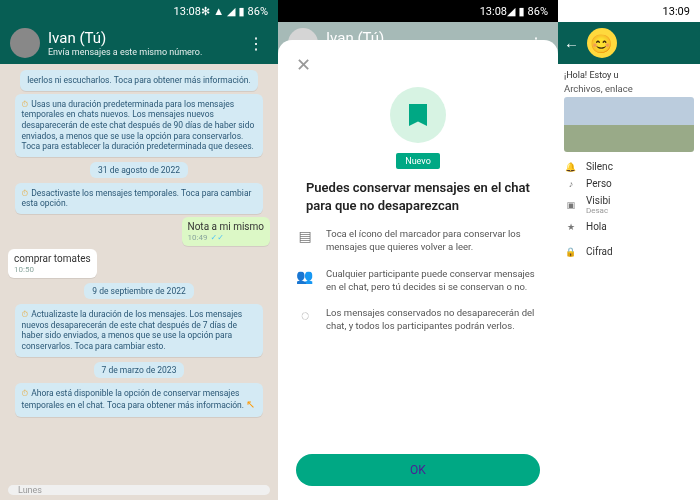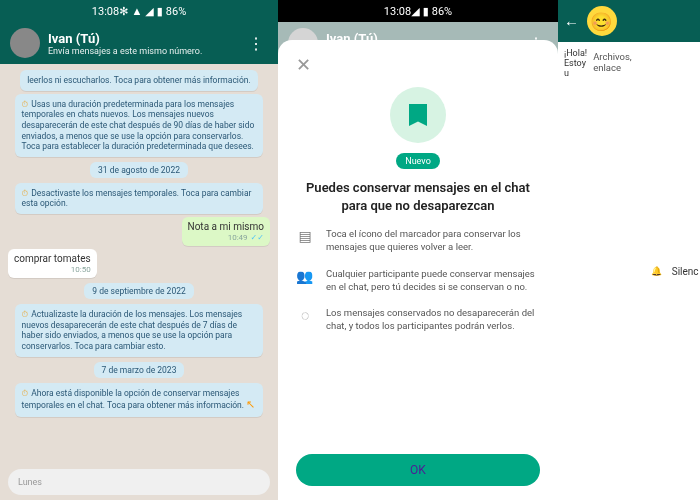--- a/index.html
+++ b/index.html
@@ -1,60 +1,60 @@
 <!DOCTYPE html>
 <html><head>
 <meta charset="utf-8">
 <style>
 *{margin:0;padding:0;box-sizing:border-box;font-family:-apple-system,Roboto,sans-serif}
 body{width:700px;height:500px;display:flex;background:#fff;overflow:hidden}
 .screen{position:relative;display:flex;flex-direction:column;height:500px}
 .s1{width:278px;background:#e5ddd5}
 .s2{width:280px;background:#fff}
 .s3{width:142px;background:#fff}
-.status{height:22px;display:flex;align-items:center;justify-content:center;padding:0 10px;font-size:11px;color:#fff;background:#075e54}
+.status{height:22px;display:flex;align-items:center;justify-content:flex-end;padding:0 10px;font-size:11px;color:#fff;background:#075e54}
 .status.white{color:#000;background:#fff}
 .status.dark{background:#000}
 .st-icons{display:flex;gap:3px;align-items:center}
 .hdr{background:#075e54;color:#fff;display:flex;align-items:center;padding:6px 10px;gap:8px}
 .hdr.dim{opacity:.35;background:#043b35}
 .avatar{width:30px;height:30px;border-radius:50%;background:#888}
 .emoji-av{width:30px;height:30px;border-radius:50%;background:#ffd93d;display:flex;align-items:center;justify-content:center;font-size:18px}
 .hdr-txt{flex:1;min-width:0}
-.hdr-name{font-size:13px;font-weight:700}
+.hdr-name{font-size:15px;font-weight:400}
 .hdr-sub{font-size:9px;opacity:.9}
 .dots{font-size:16px;padding:0 4px}
 .chat{flex:1;background:#e5ddd5;padding:4px 8px;overflow:hidden;font-size:8.5px;display:flex;flex-direction:column;gap:3px}
 .sys{background:#d4eaf4;color:#2b5876;border-radius:6px;padding:5px 7px;text-align:left;align-self:center;max-width:95%;line-height:1.25;box-shadow:0 1px 0 rgba(0,0,0,.08)}
 .sys.top{margin-top:2px}
 .clk{color:#e8a736;margin-right:3px}
 .date{background:#d4eaf4;color:#2b5876;border-radius:6px;padding:3px 8px;align-self:center;font-size:8.5px;margin:2px 0}
 .bub-out{background:#dcf8c6;border-radius:6px;padding:4px 6px;align-self:flex-end;max-width:75%;box-shadow:0 1px 0 rgba(0,0,0,.08)}
 .bub-in{background:#fff;border-radius:6px;padding:4px 6px;align-self:flex-start;max-width:75%;box-shadow:0 1px 0 rgba(0,0,0,.08)}
 .bub{font-size:10px;color:#333}
-.meta{display:flex;gap:3px;justify-content:flex-end;font-size:8px;color:#8aa69e;margin-top:1px}
+.meta{display:flex;gap:3px;justify-content:flex-start;font-size:8px;color:#8aa69e;margin-top:1px}
 .tick{color:#4fc3f7}
 .arrow{color:#ff9800;font-size:11px;margin-left:2px}
-.inputbar{background:#f0f0f0;border-radius:18px;margin:3px 8px 5px;padding:8px 10px;font-size:9px;color:#999}
+.inputbar{background:#f0f0f0;border-radius:18px;margin:3px 8px 5px;padding:0 10px;font-size:9px;color:#999}
 
 .sheet{position:absolute;bottom:0;left:0;right:0;top:40px;background:#fff;border-radius:14px 14px 0 0;padding:14px 18px;display:flex;flex-direction:column}
 .close{color:#999;font-size:18px;align-self:flex-start}
 .hero{width:56px;height:56px;border-radius:50%;background:#d7f3e3;align-self:center;display:flex;align-items:center;justify-content:center;margin:12px 0 10px}
 .bmk{width:18px;height:22px;background:#00a884;clip-path:polygon(0 0,100% 0,100% 100%,50% 80%,0 100%)}
-.pill{background:#00a884;color:#fff;font-size:9px;padding:3px 9px;border-radius:8px;align-self:center}
-.sheet-title{font-size:13px;font-weight:600;color:#222;text-align:center;margin:10px 10px 14px;line-height:1.35}
+.pill{background:#00a884;color:#fff;font-size:9px;padding:3px 9px;border-radius:2px;align-self:center}
+.sheet-title{font-size:13px;font-weight:600;color:#222;margin:10px 10px 14px;line-height:1.35}
 .rows{display:flex;flex-direction:column;gap:14px;margin-bottom:14px}
 .row{display:flex;gap:12px;align-items:flex-start}
 .ric{width:18px;color:#777;font-size:14px;flex-shrink:0;text-align:center}
 .rtxt{font-size:9.5px;color:#555;line-height:1.35}
 .okbtn{background:#00a884;color:#4c1d95;text-align:center;padding:9px;border-radius:20px;font-size:12px;font-weight:400;margin-top:auto}
 
 .s3 .hdr{padding:6px}
 .s3 .back{font-size:15px}
-.s3 .chat3{flex:1;background:#fff;padding:6px;overflow:hidden;font-size:9px;color:#333;display:flex;flex-direction:row;gap:6px}
+.s3 .chat3{flex:1;background:#fff;padding:6px;overflow:hidden;font-size:9px;color:#333;display:flex;flex-direction:column;gap:0}
 .sec-title{font-size:9.5px;color:#555;padding:3px 0}
 .thumb{width:100%;height:55px;background:linear-gradient(#bcd 50%,#9a8 50%);border-radius:3px}
 .opt{display:flex;gap:8px;align-items:center;padding:3px 0}
 .oic{width:14px;color:#777;text-align:center}
 .olab{font-size:10px;color:#333}
 .osub{font-size:8px;color:#999}
 </style>
 </head>
 <body>
 
@@ -139,20 +139,24 @@
       <div class="row">
           <div class="ric">◌</div>
           <div class="rtxt">Los mensajes conservados no desaparecerán del chat, y todos los participantes podrán verlos.</div>
         </div>
     </div>
     <div class="okbtn">OK</div>
   </div>
 </div>
 
 <div class="screen s3">
+  <div class="status white">
+    <span></span>
+      <span>13:09</span>
+  </div>
   <div class="hdr">
     <span class="back">←</span>
     <div class="emoji-av">😊</div>
   </div>
   <div class="chat3">
     <div>¡Hola! Estoy u</div>
     <div class="sec-title">Archivos, enlace</div>
     <div class="thumb"></div>
     <div style="height:6px"></div>
     <div class="opt">

